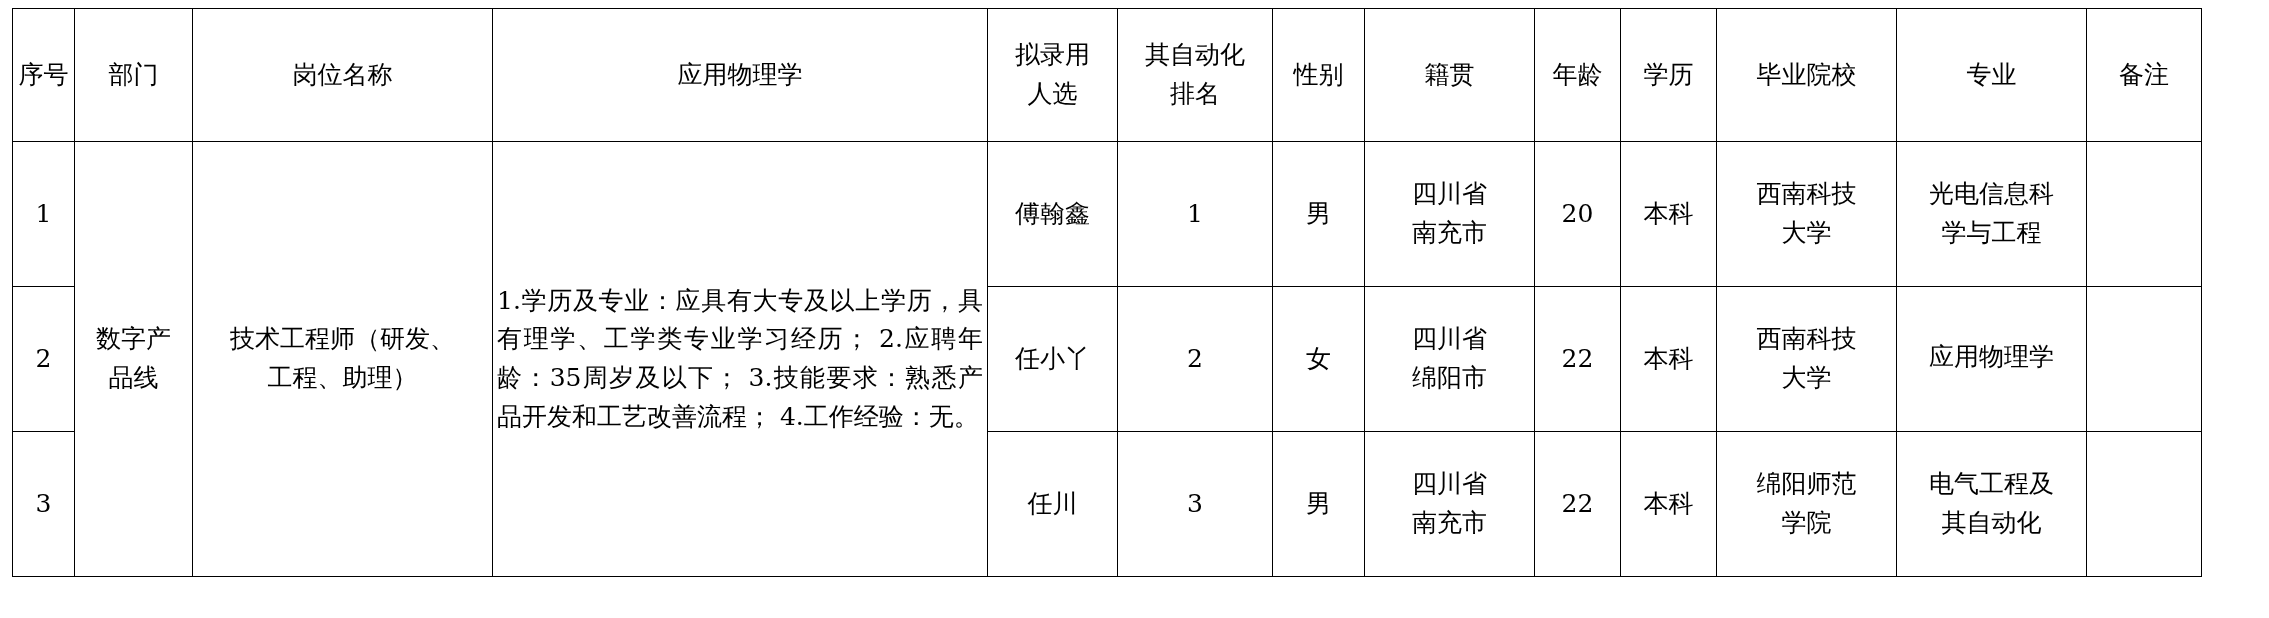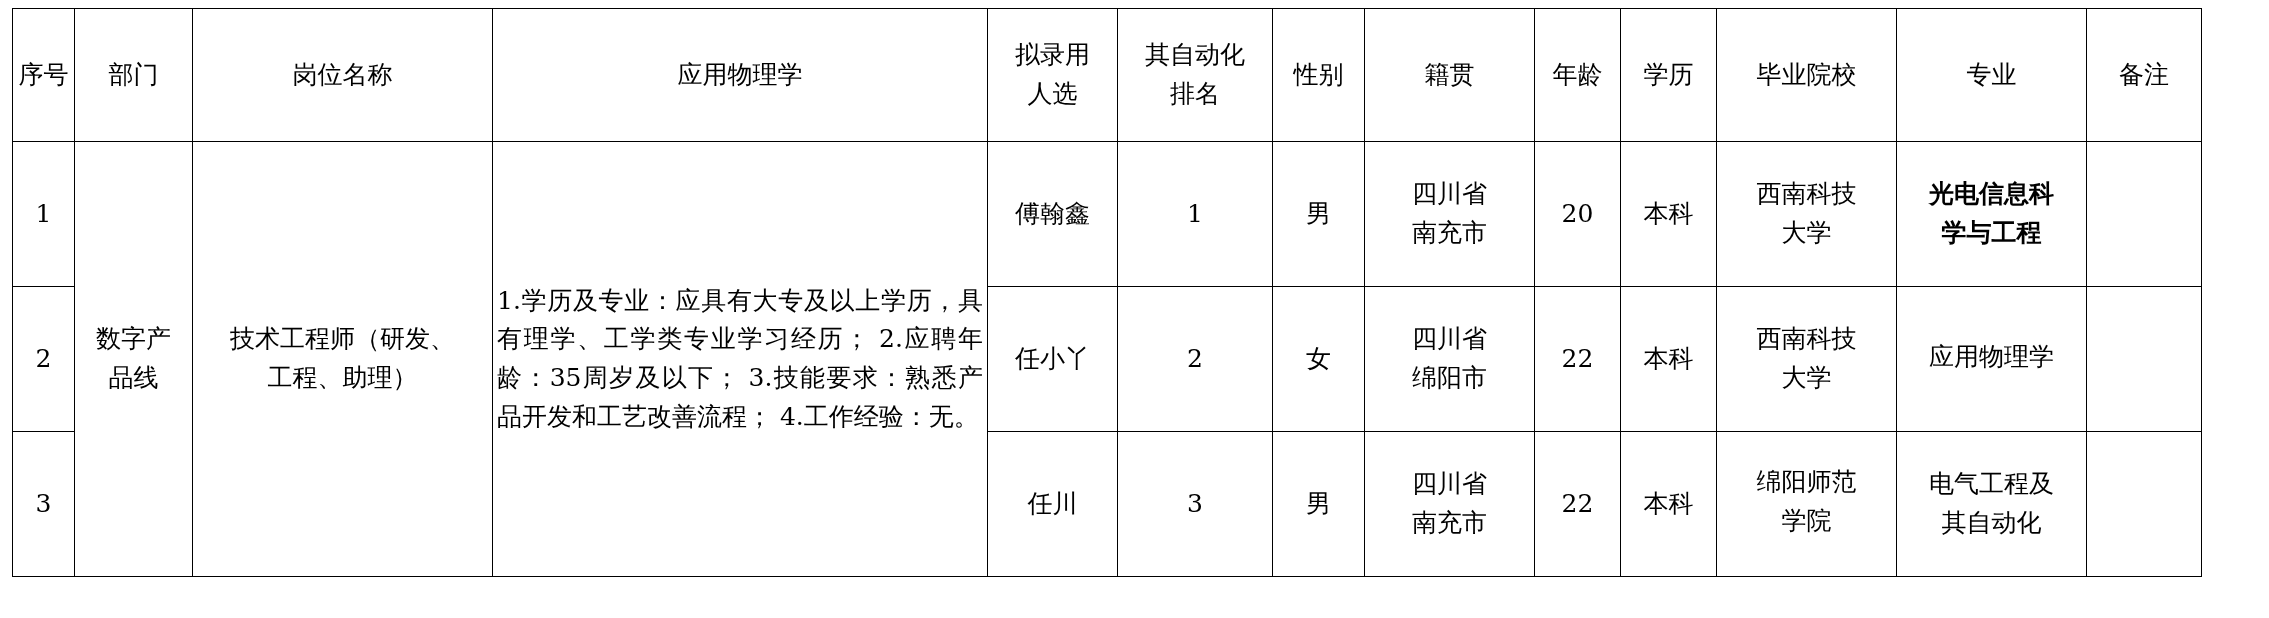--- a/index.html
+++ b/index.html
@@ -127,21 +127,21 @@
         </td>
         <td>傅翰鑫</td>
         <td>1</td>
         <td>男</td>
         <td class="two-line-cell" style="white-space: pre-line;">四川省
 南充市</td>
         <td>20</td>
         <td>本科</td>
         <td class="two-line-cell" style="white-space: pre-line;">西南科技
 大学</td>
-        <td class="two-line-cell" style="white-space: pre-line; font-weight: bold;">光电信息科
+        <td class="two-line-cell" style="white-space: pre-line;">光电信息科
 学与工程</td>
         <td></td>
       </tr>
       <tr>
         <td>2</td>
         <td>任小丫</td>
         <td>2</td>
         <td>女</td>
         <td class="two-line-cell" style="white-space: pre-line;">四川省
 绵阳市</td>
@@ -154,21 +154,21 @@
       </tr>
       <tr>
         <td>3</td>
         <td>任川</td>
         <td>3</td>
         <td>男</td>
         <td class="two-line-cell" style="white-space: pre-line;">四川省
 南充市</td>
         <td>22</td>
         <td>本科</td>
-        <td class="two-line-cell" style="white-space: pre-line; font-family: Liberation Mono, monospace;">绵阳师范
+        <td class="two-line-cell" style="white-space: pre-line;">绵阳师范
 学院</td>
         <td class="two-line-cell" style="white-space: pre-line;">电气工程及
 其自动化</td>
         <td></td>
       </tr>
     </tbody>
   </table>
 </div>
 
 </body></html>

